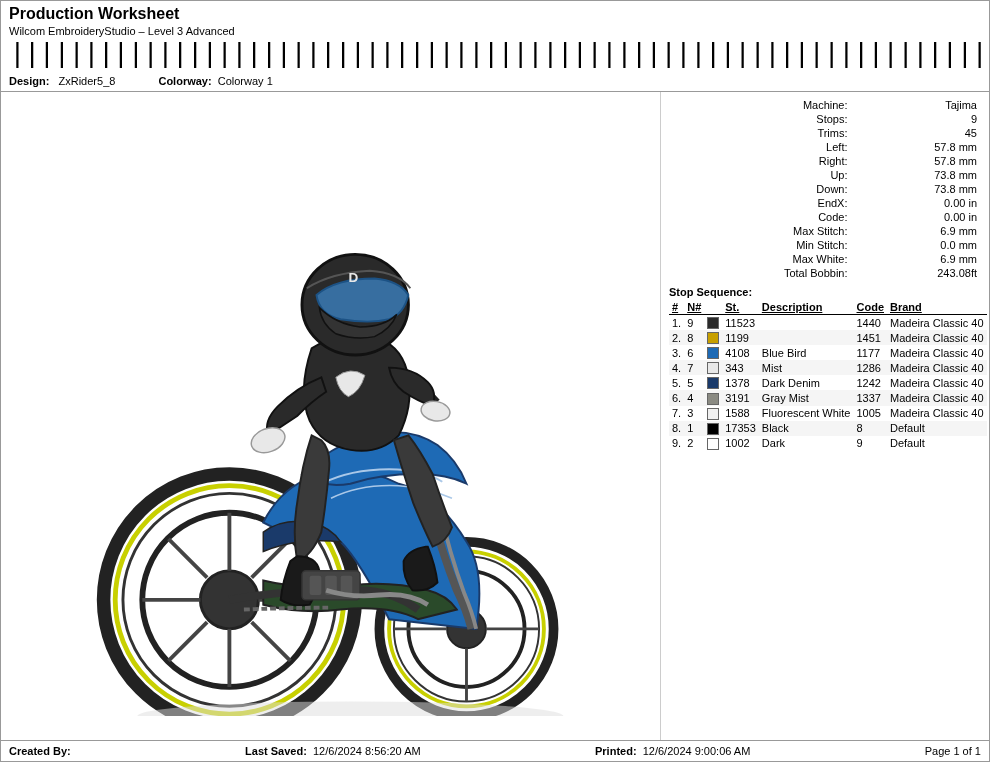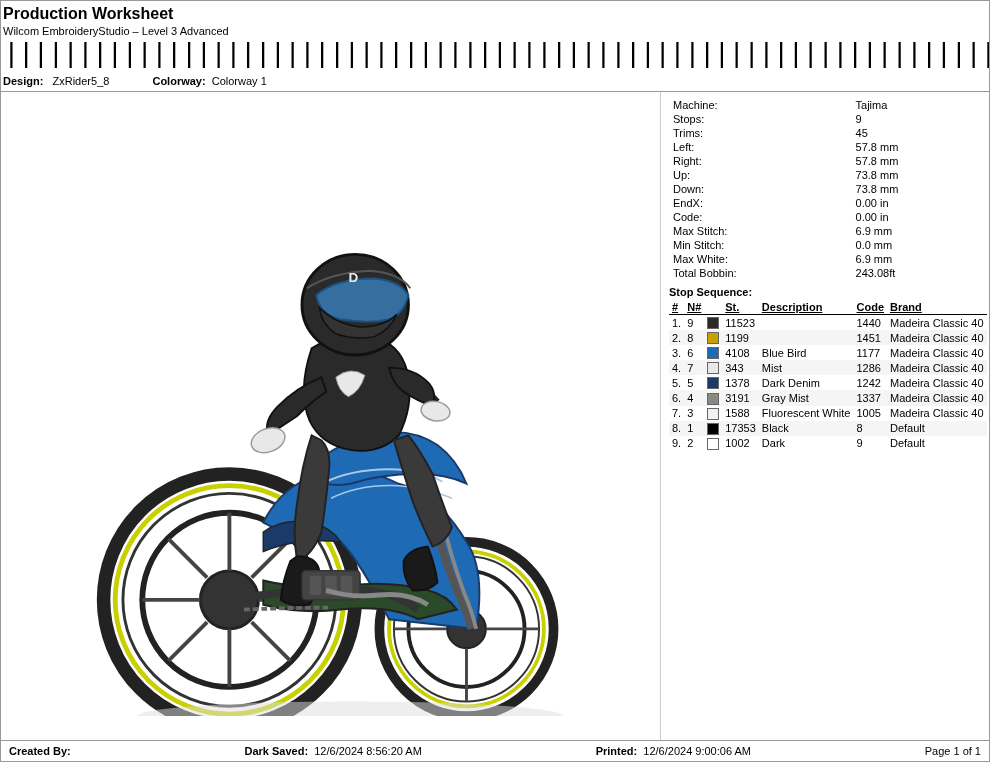--- a/index.html
+++ b/index.html
@@ -13,21 +13,21 @@
       overflow: hidden;
     }
     .outer {
       display: flex;
       flex-direction: column;
       height: 100%;
     }
     
     .header {
       border-bottom: 1px solid #999;
-      padding: 4px 2px;
+      padding: 4px 8px;
       display: flex;
       justify-content: space-between;
       align-items: flex-start;
     }
     .header-left {
       display: flex;
       flex-direction: column;
       gap: 2px;
     }
     .header-title {
@@ -74,20 +74,21 @@
       font-size: 11px;
       overflow: auto;
     }
     .info-table {
       width: 100%;
       border-collapse: collapse;
     }
     .info-table td {
       padding: 1px 4px;
       vertical-align: top;
+      text-align: right;
     }
     .info-table td:first-child {
       color: #000;
       white-space: nowrap;
     }
     .info-table td:last-child {
       color: #000;
     }
     .stop-sequence-header {
       font-weight: bold;
@@ -426,21 +427,21 @@
           </tbody>
       </table>
     </div>
   </div>
 
   <div class="footer">
     <span>
       <strong>Created By:</strong>
     </span>
     <span>
-      <strong>Dark Saved:</strong>
+      <strong>Last Saved:</strong>
       &nbsp;<span>12/6/2024 8:56:20 AM</span>
     </span>
     <span>
       <strong>Printed:</strong>
       &nbsp;<span>12/6/2024 9:00:06 AM</span>
     </span>
     <span>Page 1 of 1</span>
   </div>
 </div>
 

